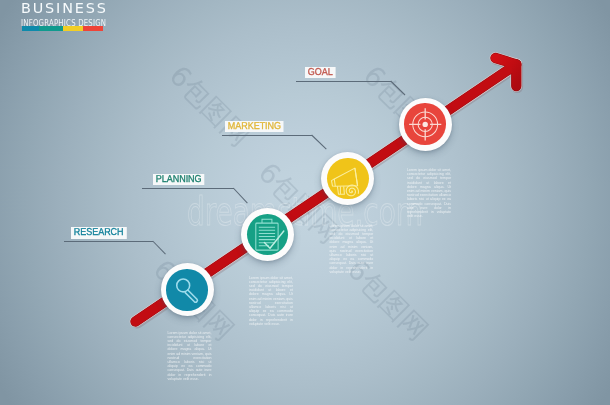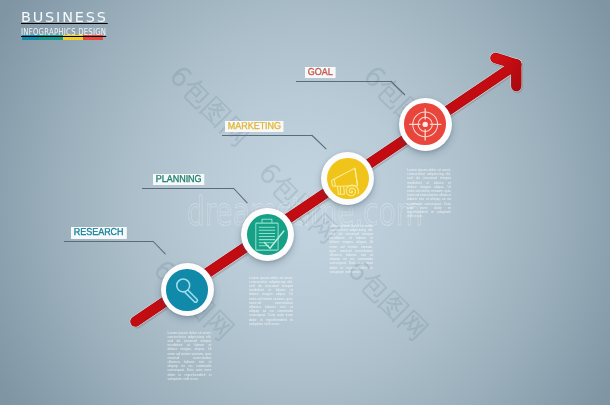--- a/index.html
+++ b/index.html
@@ -178,21 +178,21 @@
   <div class="lbl" style="left: 71px; top: 227.3px; color: rgb(21, 131, 156); -webkit-text-stroke: 0.33px rgb(21, 131, 156);">RESEARCH</div>
   <div class="lbl" style="left: 152.5px; top: 173.7px; color: rgb(27, 127, 109); -webkit-text-stroke: 0.33px rgb(27, 127, 109);">PLANNING</div>
   <div class="lbl" style="left: 224.9px; top: 120.6px; color: rgb(224, 182, 56); -webkit-text-stroke: 0.33px rgb(224, 182, 56);">MARKETING</div>
   <div class="lbl" style="left: 304.5px; top: 66.5px; color: rgb(193, 88, 78); -webkit-text-stroke: 0.33px rgb(193, 88, 78);">GOAL</div>
 
   <div class="para" style="left:167.5px;top:330.6px;width:44.0px;">Lorem ipsum dolor sit amet, consectetur adipisicing elit, sed do eiusmod tempor incididunt ut labore et dolore magna aliqua. Ut enim ad minim veniam, quis nostrud exercitation ullamco laboris nisi ut aliquip ex ea commodo consequat. Duis aute irure dolor in reprehenderit in voluptate velit esse.</div>
   <div class="para" style="left:248.9px;top:275.5px;width:44.0px;">Lorem ipsum dolor sit amet, consectetur adipisicing elit, sed do eiusmod tempor incididunt ut labore et dolore magna aliqua. Ut enim ad minim veniam, quis nostrud exercitation ullamco laboris nisi ut aliquip ex ea commodo consequat. Duis aute irure dolor in reprehenderit in voluptate velit esse.</div>
   <div class="para" style="left:329.5px;top:223.5px;width:43.8px;">Lorem ipsum dolor sit amet, consectetur adipisicing elit, sed do eiusmod tempor incididunt ut labore et dolore magna aliqua. Ut enim ad minim veniam, quis nostrud exercitation ullamco laboris nisi ut aliquip ex ea commodo consequat. Duis aute irure dolor in reprehenderit in voluptate velit esse.</div>
   <div class="para" style="left:406.9px;top:168.0px;width:44.2px;">Lorem ipsum dolor sit amet, consectetur adipisicing elit, sed do eiusmod tempor incididunt ut labore et dolore magna aliqua. Ut enim ad minim veniam, quis nostrud exercitation ullamco laboris nisi ut aliquip ex ea commodo consequat. Duis aute irure dolor in reprehenderit in voluptate velit esse.</div>
 
-  <div class="brand" style="left:21px;top:10px;text-decoration:underline;">
+  <div class="brand" style="left:21px;top:1px;">
     <div class="l1">BUSINESS</div>
     <div class="l2">INFOGRAPHICS DESIGN</div>
     <div class="cbar">
         <i style="background: rgb(14, 138, 171); width: 17.4px;"></i>
         <i style="background: rgb(16, 154, 142); width: 24px;"></i>
         <i style="background: rgb(242, 206, 37); width: 20.1px;"></i>
         <i style="background: rgb(239, 68, 56); width: 20px;"></i>
       </div>
   </div>
 

